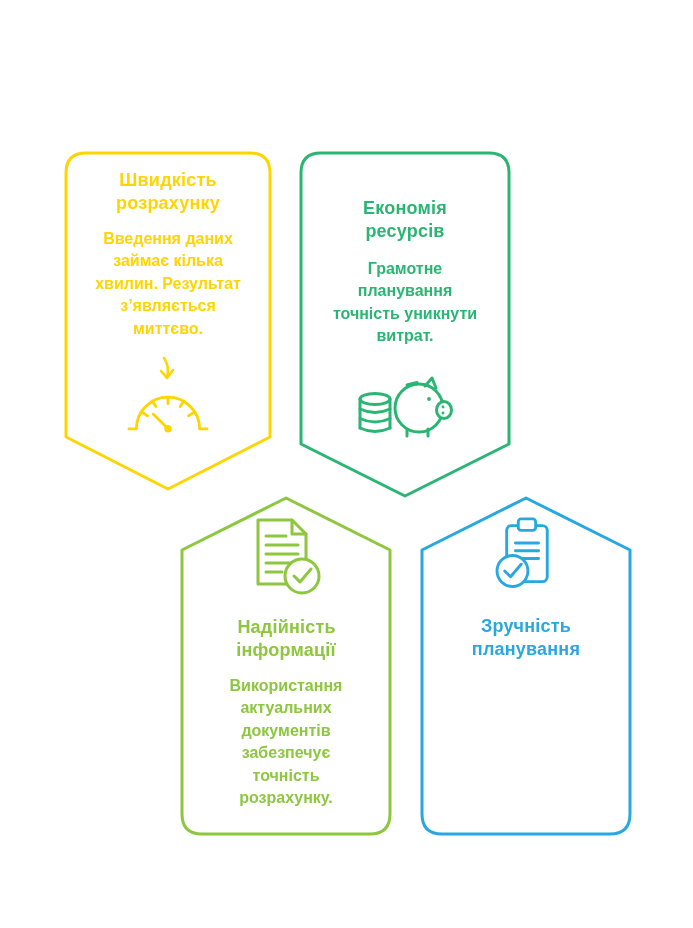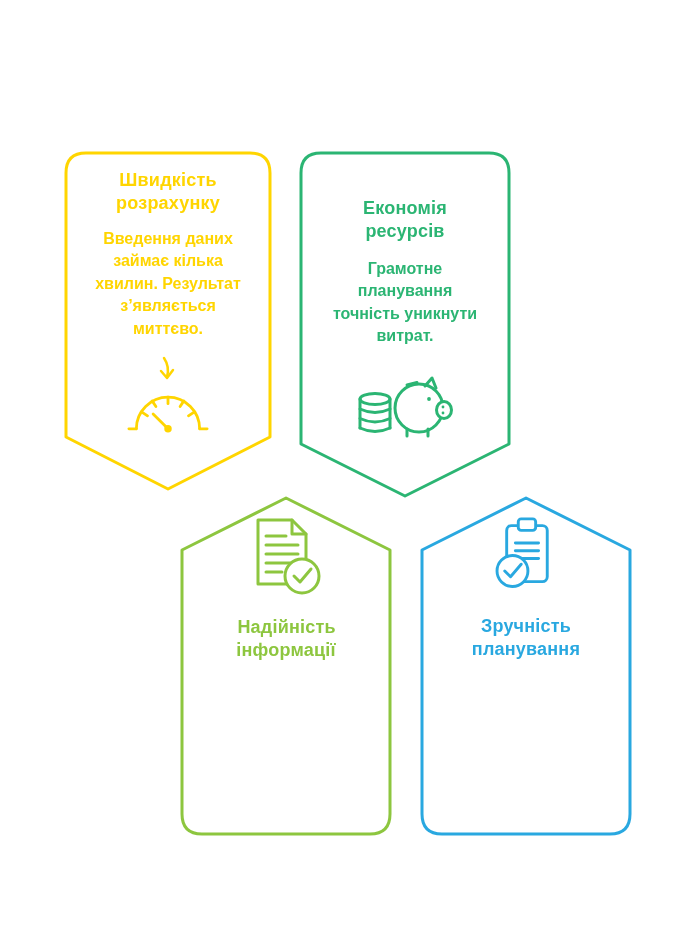--- a/index.html
+++ b/index.html
@@ -126,20 +126,26 @@
         <path d="M 24 22 H 44"></path>
         <path d="M 24 31 H 56"></path>
         <path d="M 24 40 H 56"></path>
         <path d="M 24 49 H 56"></path>
         <path d="M 24 58 H 40"></path>
         <circle class="wfill" cx="60" cy="62" r="17"></circle>
         <path d="M 52 62 L 58 68 L 69 55"></path>
       </svg>
       <h2 class="title">Надійність
 інформації</h2>
+      <p class="bodytext">Використання
+актуальних
+документів
+забезпечує
+точність
+розрахунку.</p>
     </div>
   </div>
 
   <div class="card" id="card-convenience">
     <svg class="outline" viewBox="0 0 212 340">
       <path d="M 106 2 L 210 54 V 318 Q 210 338 190 338 H 22 Q 2 338 2 318 V 54 Z"></path>
     </svg>
     <div class="content">
       <svg class="ic board" width="86" height="85" viewBox="0 0 88 88">
         <rect x="24" y="12" width="42" height="58" rx="5"></rect>

